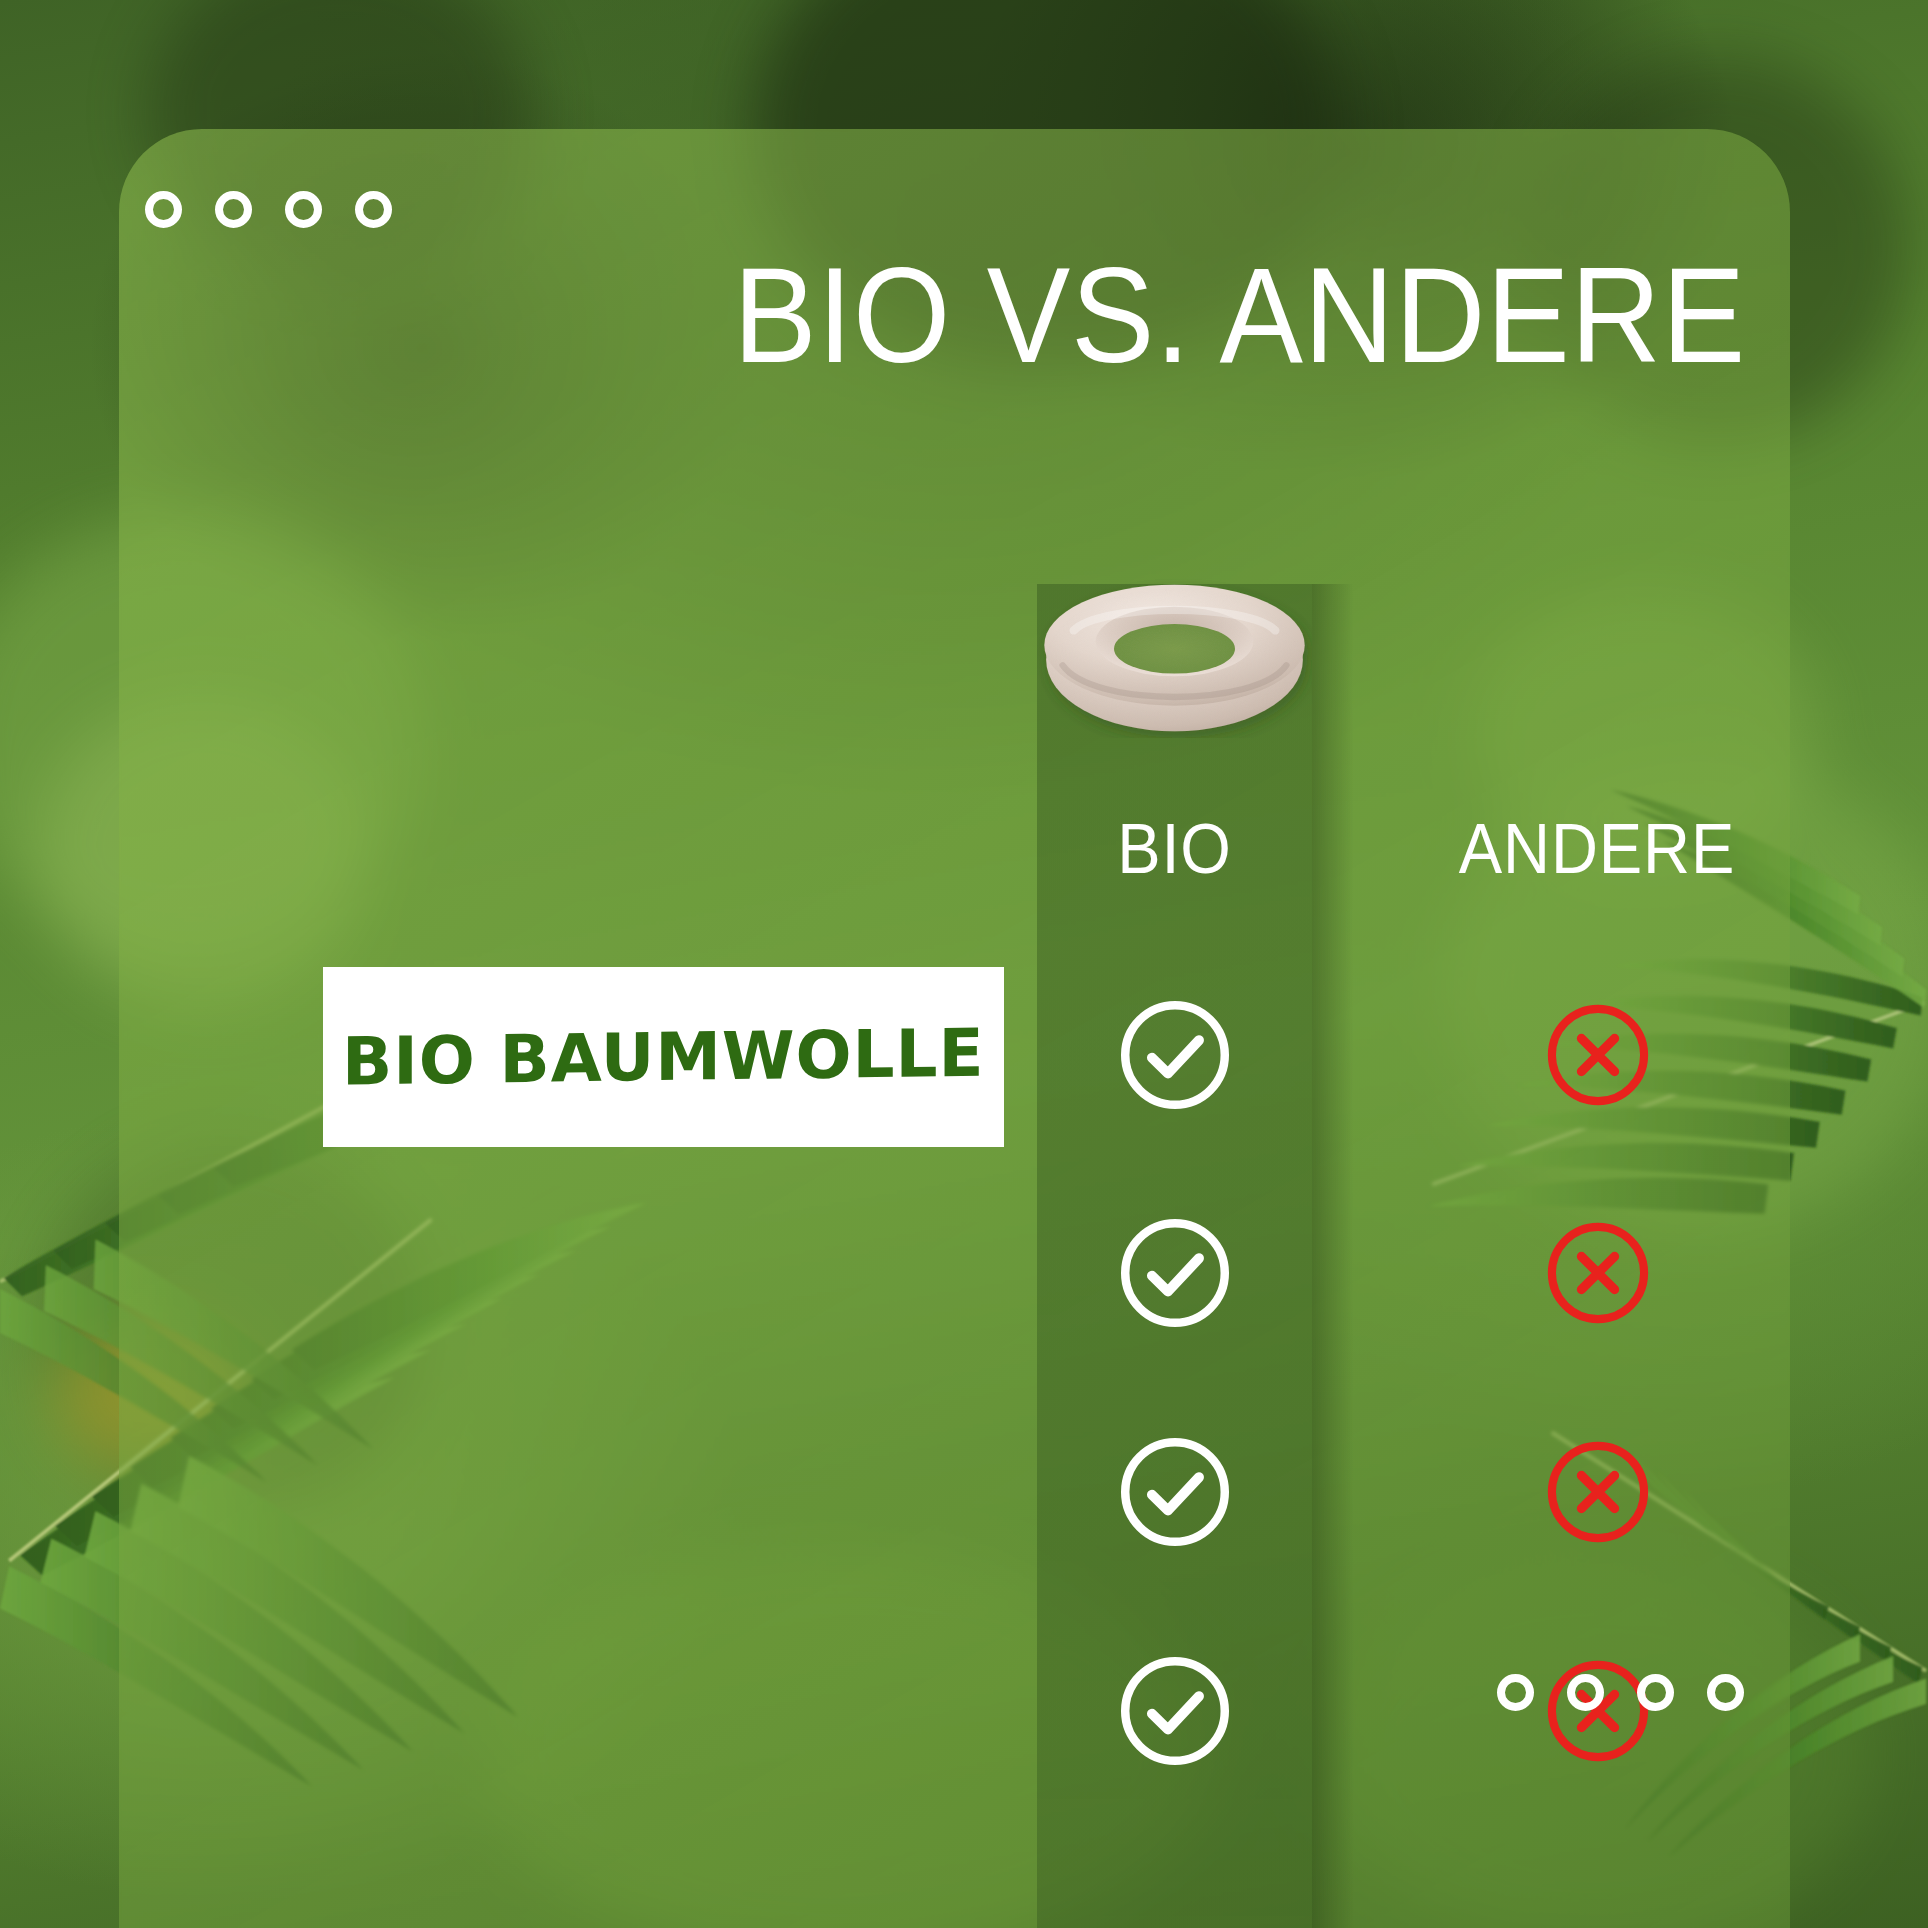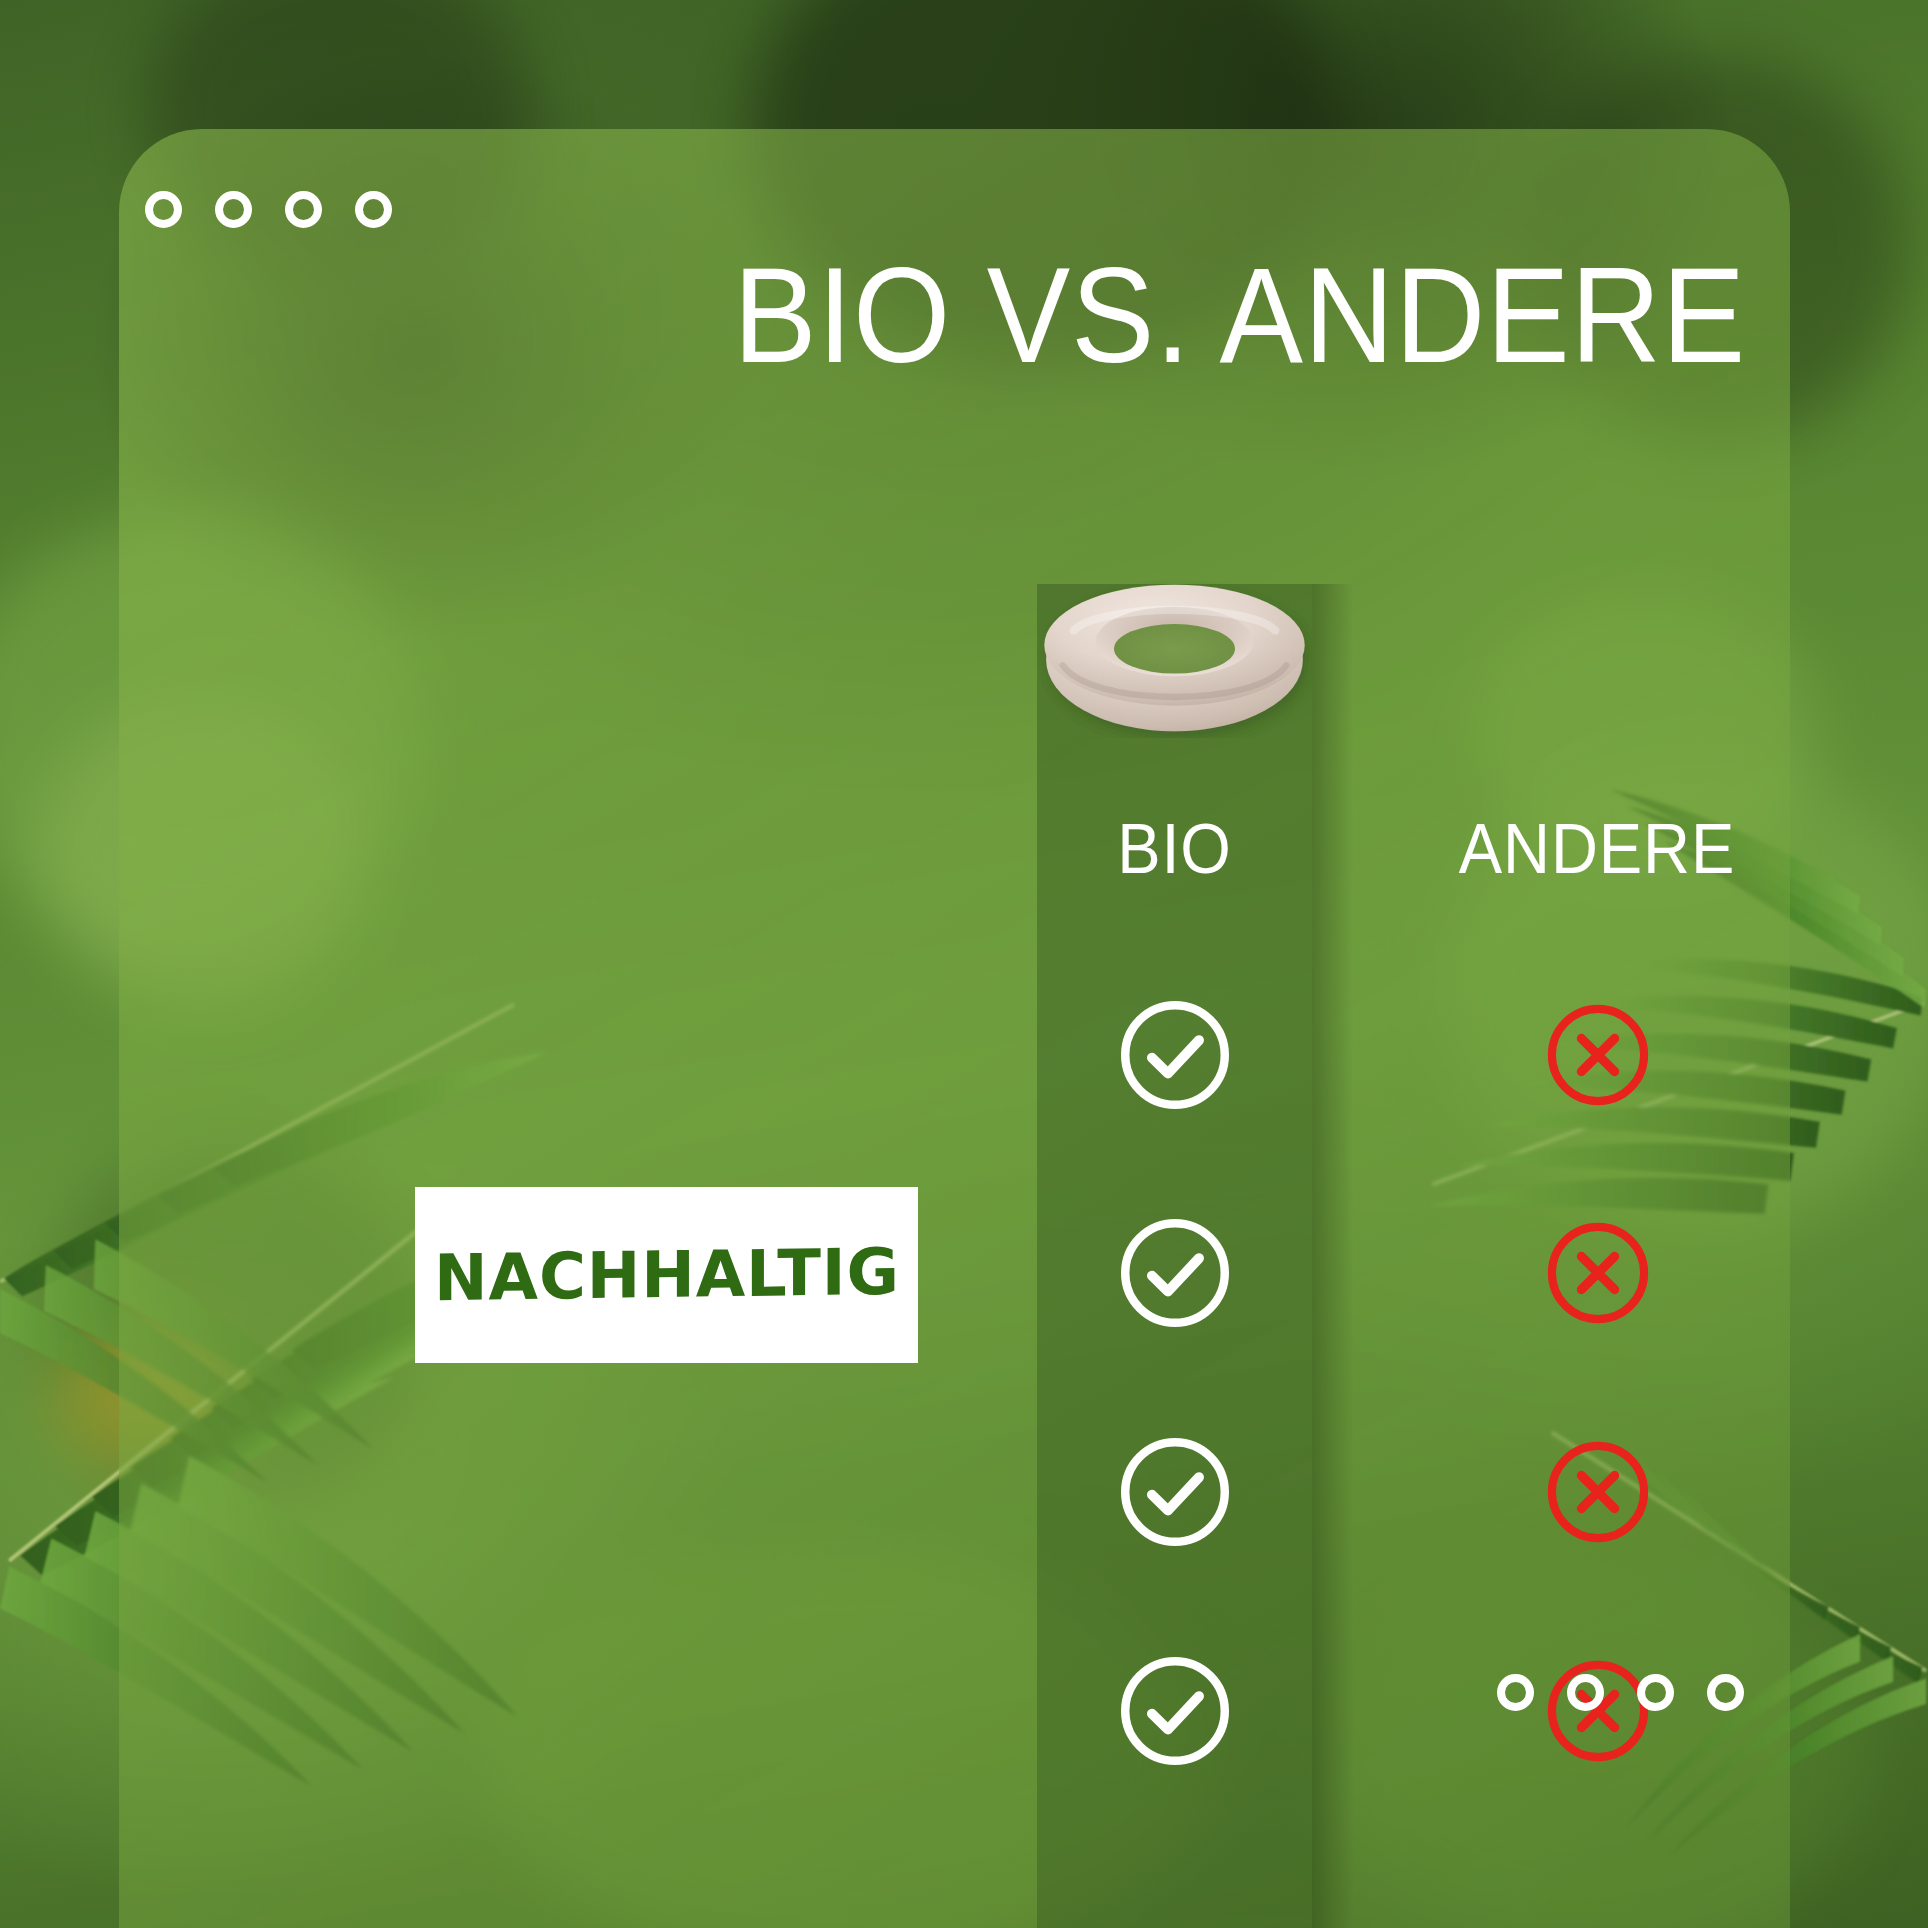--- a/index.html
+++ b/index.html
@@ -335,22 +335,22 @@
         <ellipse cx="150" cy="78" rx="66" ry="27" fill="url(#holeG)"></ellipse>
         <ellipse cx="150" cy="90" rx="140" ry="78" fill="#ffffff" opacity="0.18" filter="url(#grain)"></ellipse>
         <path d="M40 58 C 70 28, 230 28, 260 58" stroke="#ffffff" stroke-width="9" fill="none" opacity="0.30" stroke-linecap="round"></path>
         <path d="M28 96 C 60 142, 240 142, 272 96" stroke="#8d7d71" stroke-width="7" fill="none" opacity="0.22" stroke-linecap="round"></path>
       </g>
     </svg>
 
     <div class="col-head" id="head-bio">BIO</div>
     <div class="col-head" id="head-other">ANDERE</div>
 
-    <div class="feature-plate fp1">
-      <span>NACHHALTIG</span>
+    <div class="feature-plate fp0">
+      <span>BIO BAUMWOLLE</span>
     </div>
 
     <svg class="mark check mk-row0" viewBox="0 0 64 64">
       <circle cx="32" cy="32" r="27" fill="none" stroke="#ffffff" stroke-width="4.6"></circle>
       <path d="M19.5 33.5 L28.2 42 L45 24" fill="none" stroke="#ffffff" stroke-width="5.4" stroke-linecap="round" stroke-linejoin="round"></path>
     </svg>
     <svg class="mark cross mk-row0" viewBox="0 0 64 64">
       <circle cx="32" cy="32" r="25" fill="none" stroke="#e8221d" stroke-width="4.4"></circle>
       <path d="M23 23 L41 41 M41 23 L23 41" stroke="#e8221d" stroke-width="5" stroke-linecap="round"></path>
     </svg>

